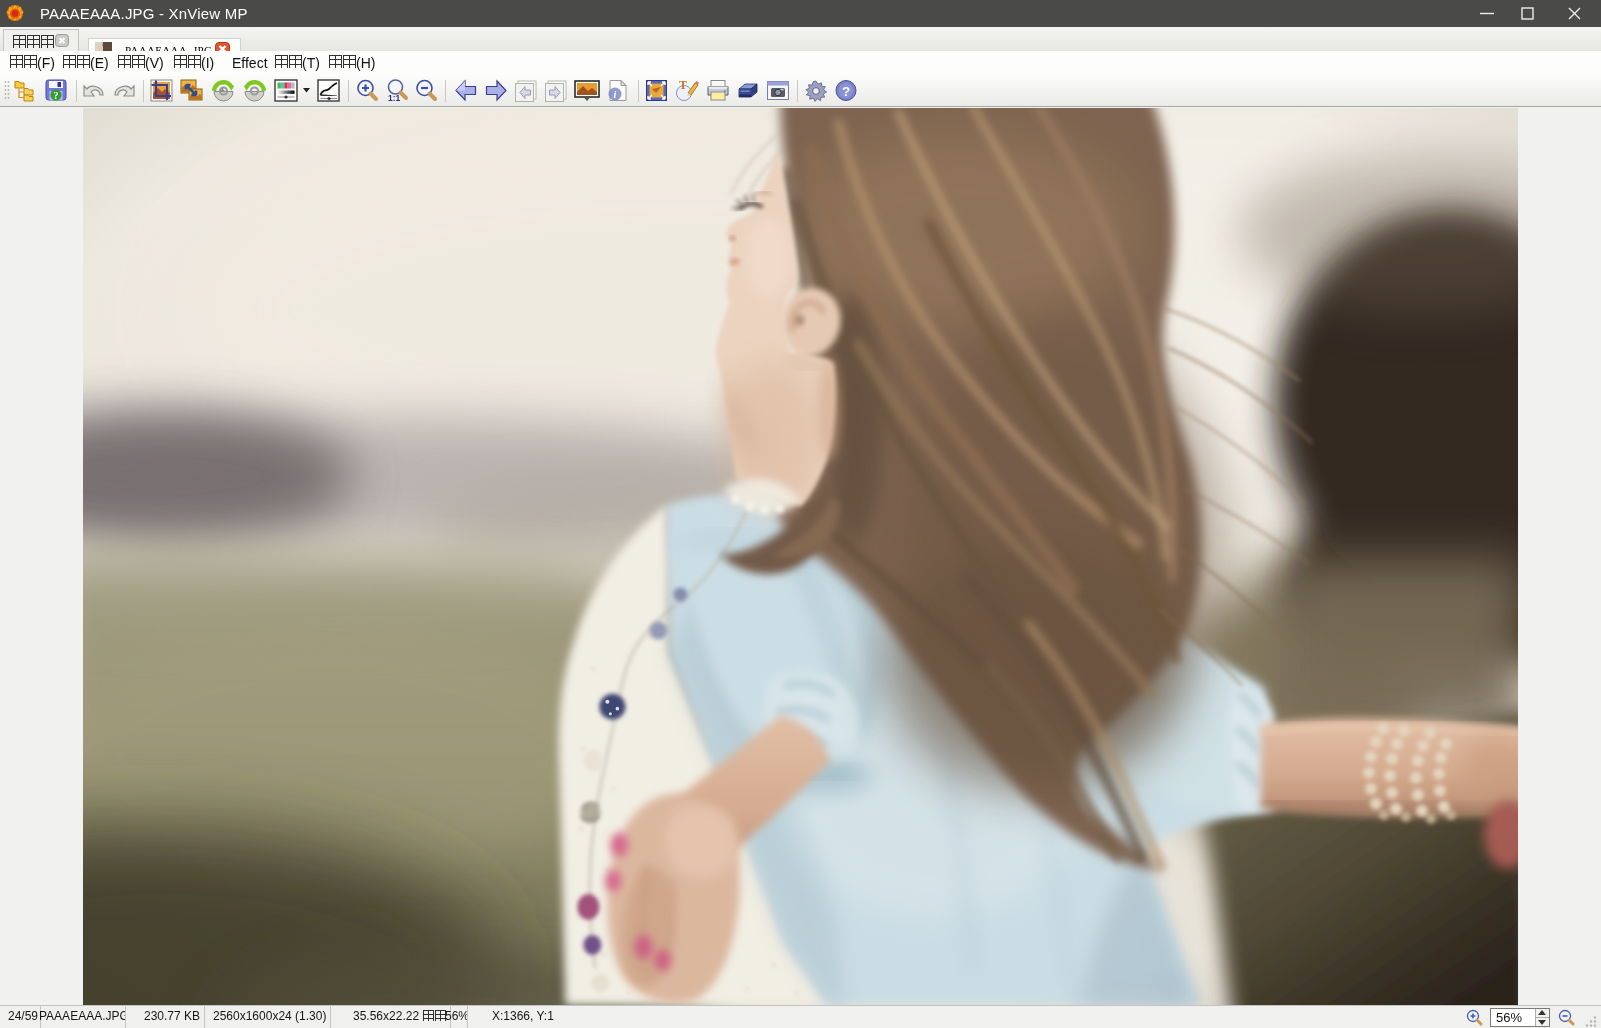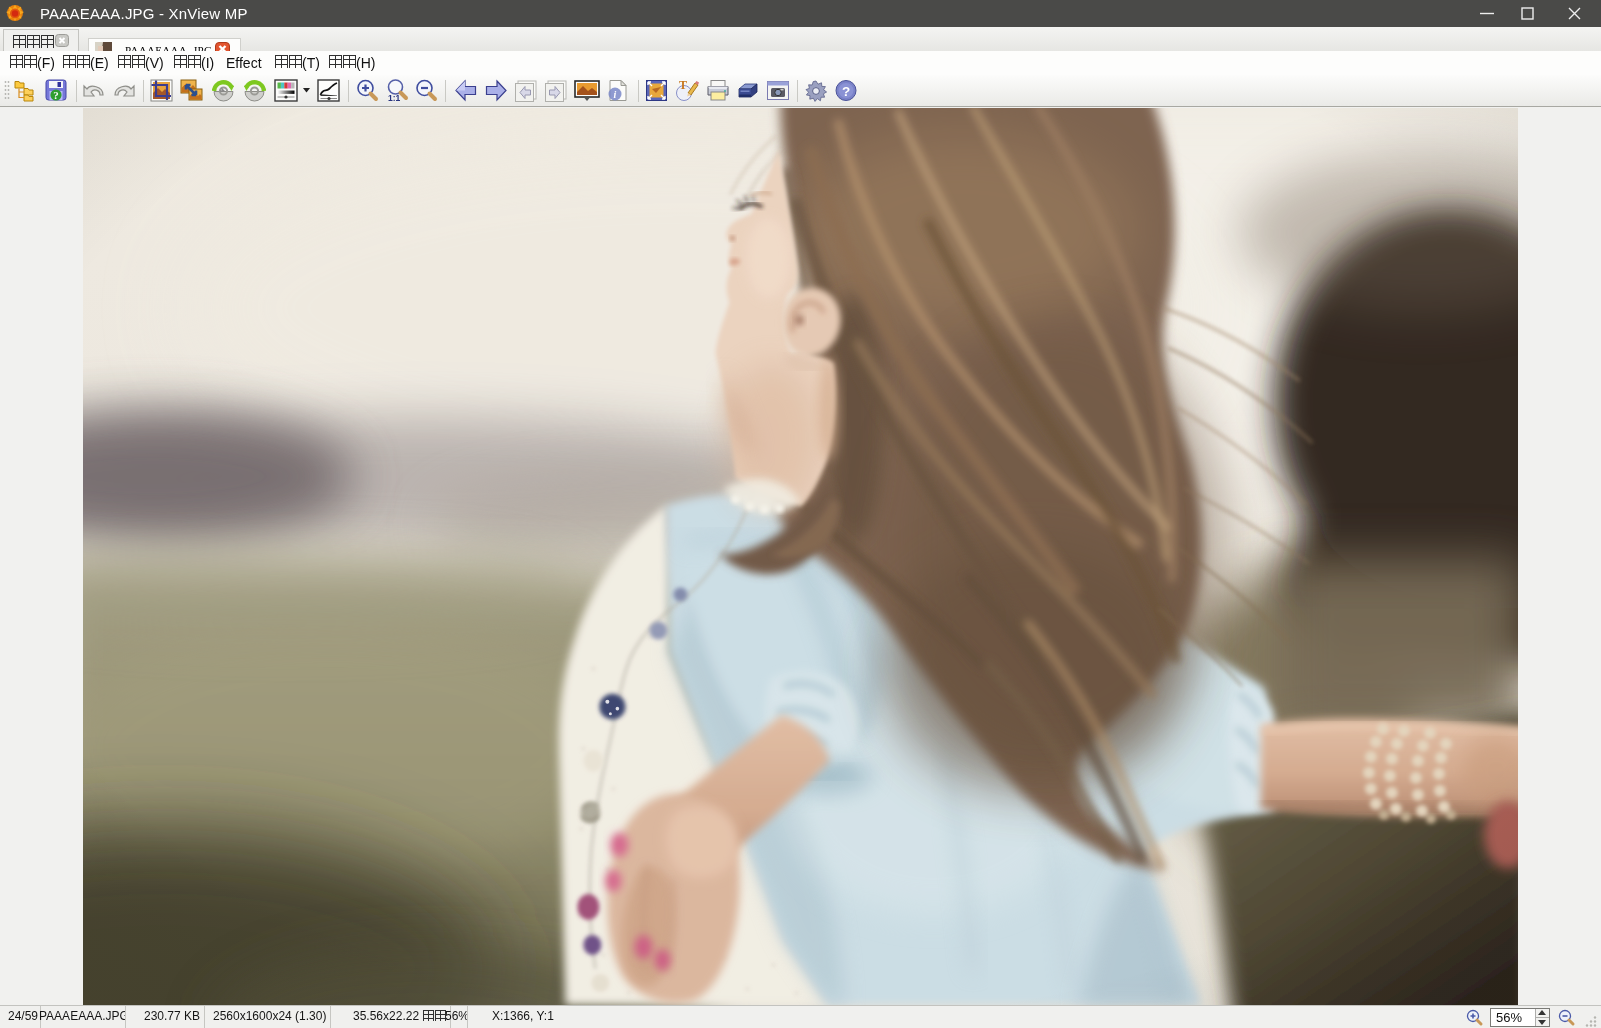--- a/index.html
+++ b/index.html
@@ -75,21 +75,21 @@
         <path d="M4.5 4 L10.5 10 M10.5 4 L4.5 10" stroke="#ffffff" stroke-width="2.4"></path>
       </svg>
     </div>
   </div>
 
   <div class="abs menubar">
     <span class="mi" style="left:9px"><span class="cjk"></span><span class="cjk"></span>(F)</span>
     <span class="mi" style="left:62px"><span class="cjk"></span><span class="cjk"></span>(E)</span>
     <span class="mi" style="left:117px"><span class="cjk"></span><span class="cjk"></span>(V)</span>
     <span class="mi" style="left:173px"><span class="cjk"></span><span class="cjk"></span>(I)</span>
-    <span class="mi" style="left:226px">Effect</span>
+    <span class="mi" style="left:232px">Effect</span>
     <span class="mi" style="left:274px"><span class="cjk"></span><span class="cjk"></span>(T)</span>
     <span class="mi" style="left:328px"><span class="cjk"></span><span class="cjk"></span>(H)</span>
   </div>
 
   <div class="abs toolbar" id="toolbar">
     <svg class="abs" style="left:4px;top:5px" width="6" height="22" viewBox="0 0 6 22">
       <g fill="#b3b3ae">
         <circle cx="1.5" cy="2" r="0.9"></circle>
         <circle cx="1.5" cy="6" r="0.9"></circle>
         <circle cx="1.5" cy="10" r="0.9"></circle>

